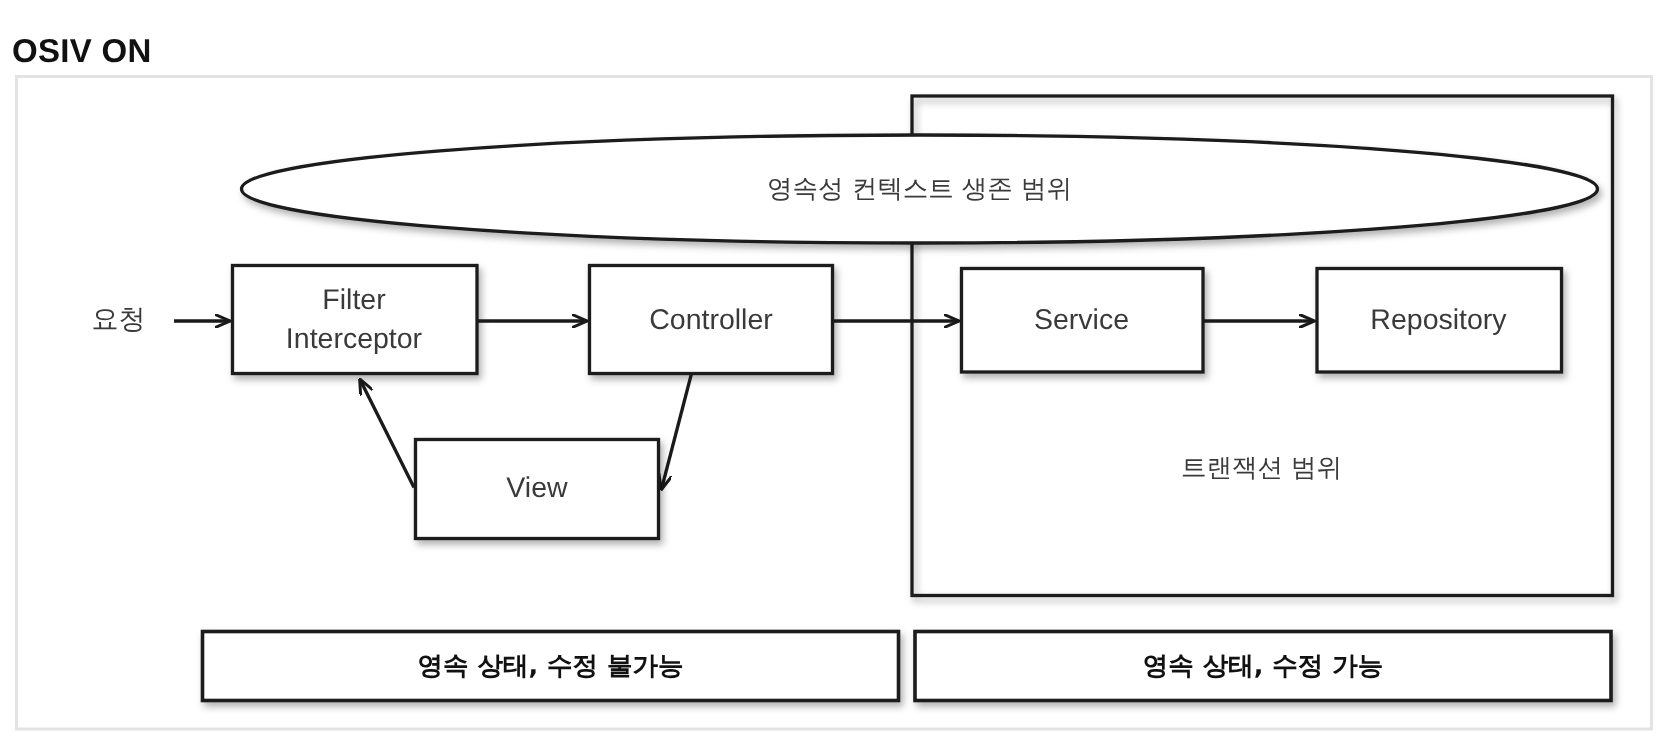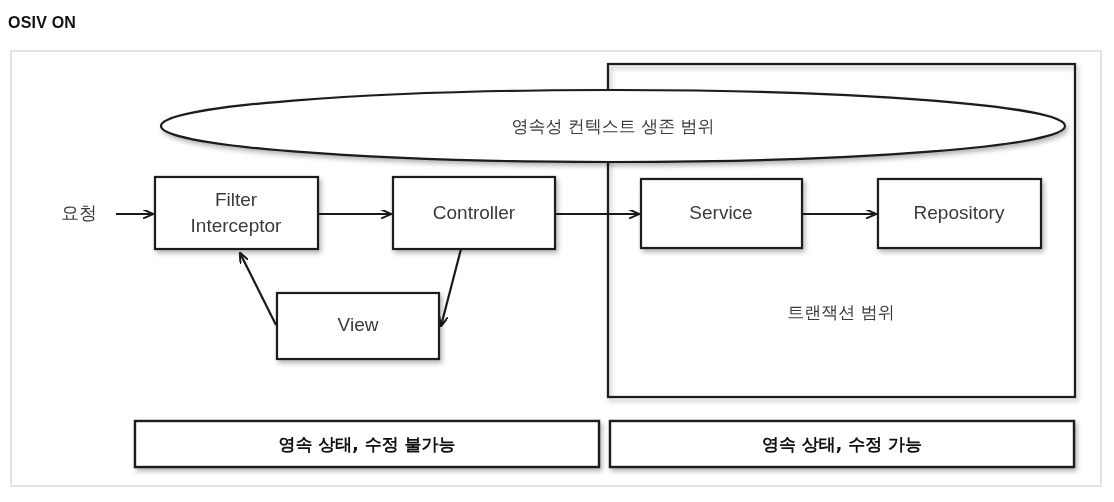--- a/index.html
+++ b/index.html
@@ -10,22 +10,22 @@
   body {
     width: 1114px;
     height: 502px;
     font-family: "Liberation Sans", sans-serif;
     position: relative;
     overflow: hidden;
   }
   #page-title {
     position: absolute;
     left: 8px;
-    top: 8px;
-    font-size: 16px;
+    top: 19px;
+    font-size: 22px;
     font-weight: bold;
     color: #111111;
     letter-spacing: 0.2px;
     line-height: 30px;
   }
   #diagram-frame {
     position: absolute;
     left: 10px;
     top: 50px;
     width: 1092px;

